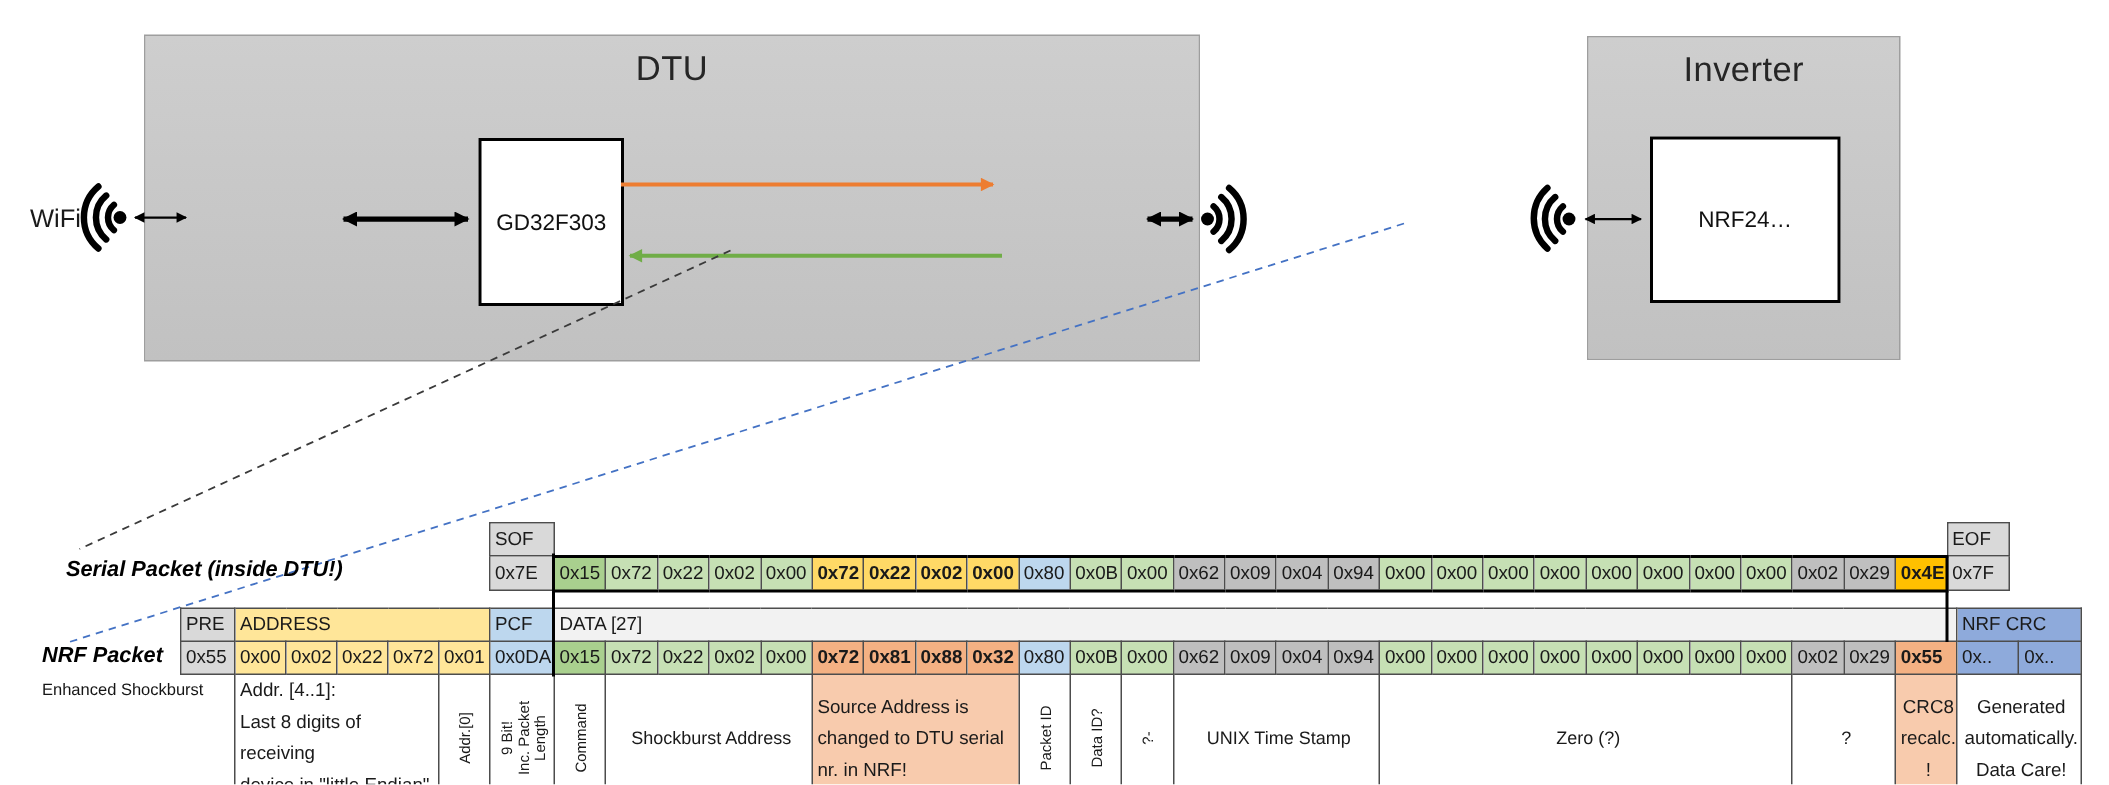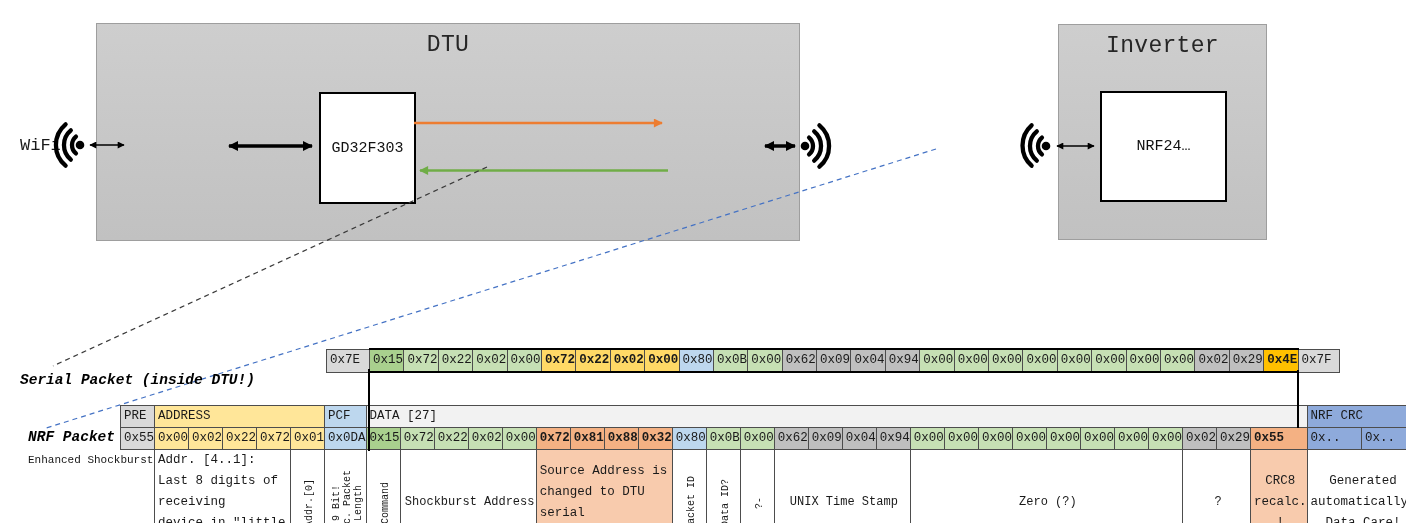--- a/index.html
+++ b/index.html
@@ -1,17 +1,17 @@
 <!DOCTYPE html>
 <html><head>
 <meta charset="utf-8">
 <style>
   html,body{margin:0;padding:0;background:#fff}
   .canvas{position:relative;width:1406px;height:523px;background:#fff;
-          font-family:Liberation Mono, monospace;color:#1a1a1a;overflow:hidden}
+          font-family:Liberation Sans, sans-serif;color:#1a1a1a;overflow:hidden}
   .grayblock{position:absolute;background:linear-gradient(180deg,#cecece,#c1c1c1);border:1px solid #9e9e9e}
   .block-title{position:absolute;left:0;width:100%;top:8px;text-align:center;
                font-size:23px;color:#262626;letter-spacing:.3px}
   .comp{position:absolute;background:#fff;border:2.2px solid #000;display:flex;
         align-items:center;justify-content:center;font-size:15px;color:#111;white-space:nowrap}
   .wifi-label{position:absolute;left:20px;top:136px;font-size:17px}
   .pkt-label{position:absolute;font-weight:bold;font-style:italic;font-size:14.5px;color:#000;white-space:nowrap}
   .sub-label{position:absolute;font-size:11px;color:#151515;white-space:nowrap}
   svg.overlay{position:absolute;left:0;top:0;pointer-events:none}
 
@@ -100,21 +100,21 @@
     <line x1="229" y1="146" x2="312" y2="146" stroke="#000" stroke-width="3.5" marker-start="url(#mB)" marker-end="url(#mB)"></line>
     <line x1="414" y1="123" x2="662" y2="123" stroke="#ED7D31" stroke-width="2.6" marker-end="url(#mO)"></line>
     <line x1="668" y1="170.5" x2="420" y2="170.5" stroke="#70AD47" stroke-width="2.6" marker-end="url(#mG)"></line>
     <line x1="765" y1="146" x2="795" y2="146" stroke="#000" stroke-width="3.5" marker-start="url(#mB)" marker-end="url(#mB)"></line>
     <line x1="1057" y1="146" x2="1094" y2="146" stroke="#000" stroke-width="1.5" marker-start="url(#mS)" marker-end="url(#mS)"></line>
 
     <line x1="487" y1="167" x2="53" y2="366" stroke="#3a3a3a" stroke-width="1.2" stroke-dasharray="5 4"></line>
     <line x1="936" y1="149" x2="43" y2="429" stroke="#4472C4" stroke-width="1.2" stroke-dasharray="5 4"></line>
   </svg>
 
-  <div class="pkt-label" style="left:20px;top:372px">Serial Packet (inside DTU!)</div>
+  <div class="pkt-label" style="left:44px;top:372px">Serial Packet (inside DTU!)</div>
   <div class="pkt-label" style="left:28px;top:429px">NRF Packet</div>
   <div class="sub-label" style="left:28px;top:454px">Enhanced Shockburst</div>
 
   <table class="pkt" id="serial-table" style="left:326px;top:348px">
     <colgroup id="serial-cols">
         <col style="width: 43px;">
         <col style="width: 34.4px;">
         <col style="width: 34.4px;">
         <col style="width: 34.4px;">
         <col style="width: 34.4px;">
@@ -137,20 +137,25 @@
         <col style="width: 34.4px;">
         <col style="width: 34.4px;">
         <col style="width: 34.4px;">
         <col style="width: 34.4px;">
         <col style="width: 34.4px;">
         <col style="width: 34.4px;">
         <col style="width: 34.4px;">
         <col style="width: 41.5px;">
       </colgroup>
     <tbody>
+        <tr>
+      <td class="hdr">SOF</td>
+      <td class="ghost" colspan="27"></td>
+      <td class="hdr">EOF</td>
+    </tr>
     <tr id="serial-values">
           <td class="c-hdrgray">0x7E</td>
           <td class="c-gdark bb">0x15</td>
           <td class="c-green bb">0x72</td>
           <td class="c-green bb">0x22</td>
           <td class="c-green bb">0x02</td>
           <td class="c-green bb">0x00</td>
           <td class="c-gold bb bold">0x72</td>
           <td class="c-gold bb bold">0x22</td>
           <td class="c-gold bb bold">0x02</td>

